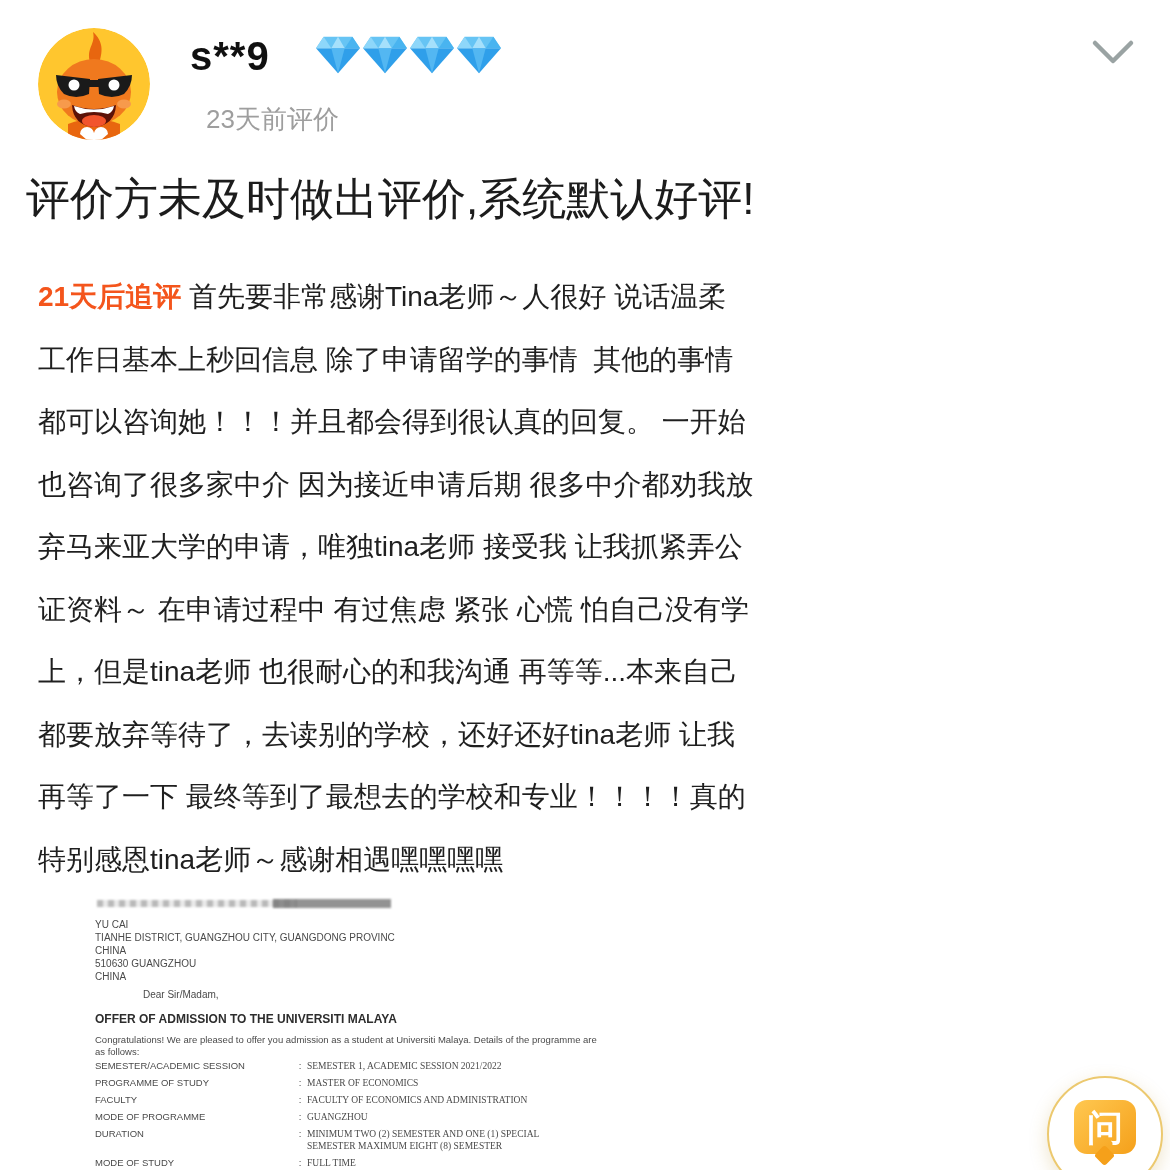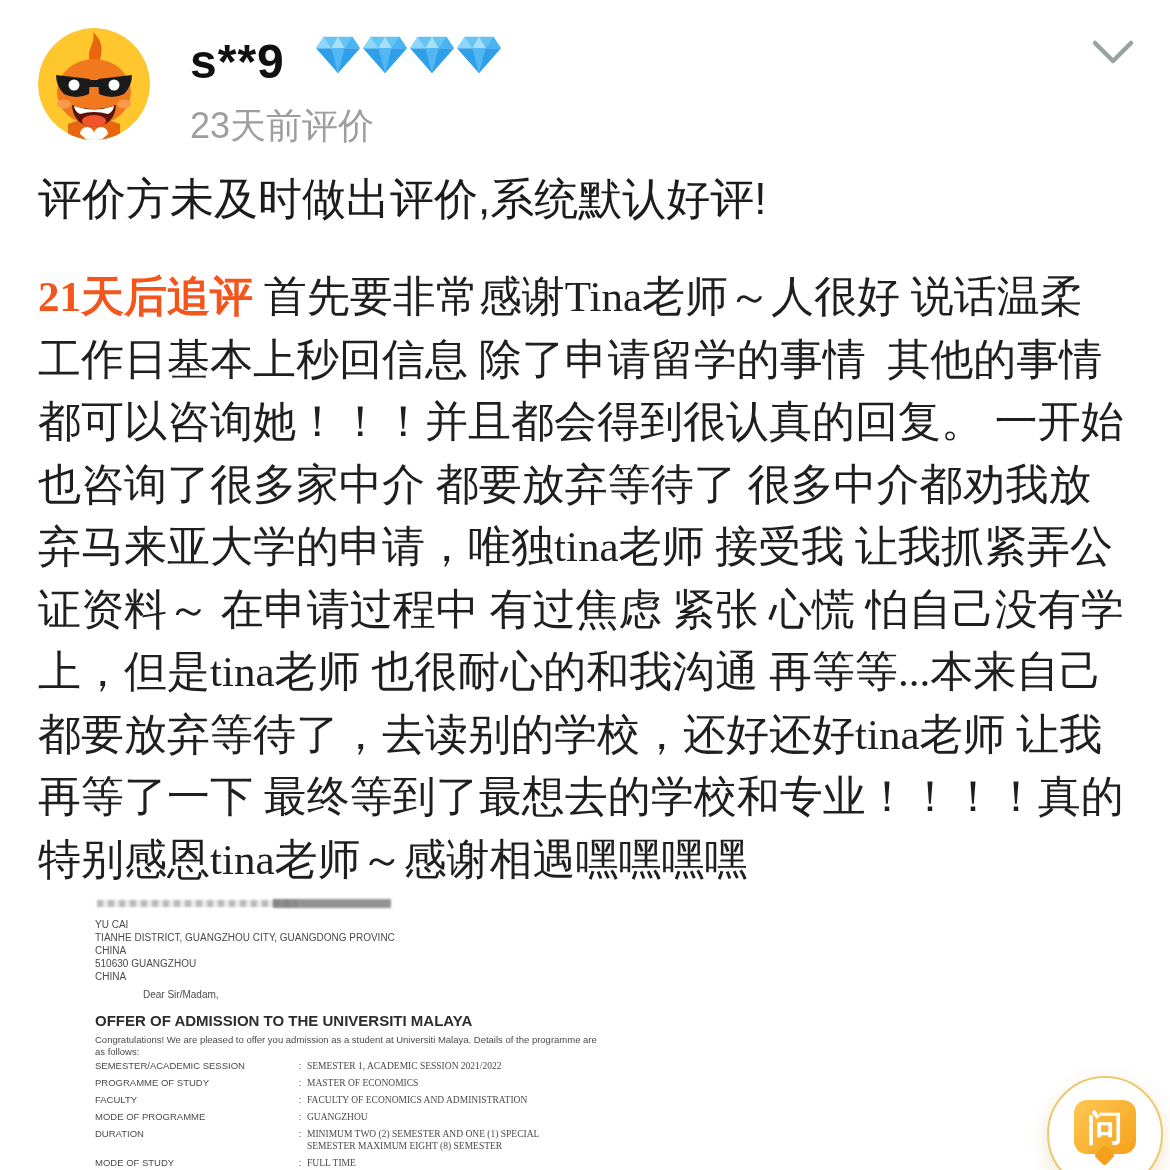--- a/index.html
+++ b/index.html
@@ -1,37 +1,37 @@
 <!DOCTYPE html>
 <html><head>
 <meta charset="utf-8">
 <style>
   html,body{margin:0;padding:0;width:1170px;height:1170px;overflow:hidden;background:#ffffff;
     font-family:"Liberation Sans","DejaVu Sans",sans-serif;}
   .abs{position:absolute;}
   
   #avatar{left:38px;top:28px;width:112px;height:112px;border-radius:50%;overflow:hidden;}
-  #username{left:190px;top:34px;font-size:48px;font-weight:700;color:#101010;letter-spacing:1px;}
+  #username{left:190px;top:34px;font-size:40px;font-weight:700;color:#101010;letter-spacing:1px;}
   #rank{left:314px;top:32px;display:flex;}
   .diamond{width:48px;height:44px;margin-right:-1px;display:inline-block;}
-  #review-time{left:190px;top:102px;font-size:36px;color:#9e9e9e;}
+  #review-time{left:206px;top:102px;font-size:26px;color:#9e9e9e;}
   #collapse{left:1090px;top:38px;width:46px;height:30px;cursor:pointer;}
   
-  #default-review{left:38px;top:170px;font-size:44px;font-weight:500;color:#1c1c1c;white-space:pre;}
+  #default-review{left:26px;top:170px;font-size:44px;font-weight:500;color:#1c1c1c;white-space:pre;}
   #append-review{left:38px;top:266px;width:1110px;}
-  .rline{font-size:43px;font-weight:500;color:#1f1f1f;line-height:62.5px;white-space:pre;font-family:Liberation Serif, serif;}
+  .rline{font-size:28px;font-weight:500;color:#1f1f1f;line-height:62.5px;white-space:pre;}
   .tag{color:#F4551C;font-weight:600;}
   
   #letter{left:95px;top:895px;width:585px;height:275px;color:#4a4a4a;filter:blur(0.3px);cursor:pointer;}
   #redact{left:2px;top:5px;width:200px;height:7px;
     background:repeating-linear-gradient(90deg,#b9b9b9 0 6px,#e9e9e9 6px 11px);filter:blur(1px);}
   #redact2{left:178px;top:4px;width:118px;height:9px;background:#777;filter:blur(1.2px);opacity:.8;}
   #address{left:0;top:23px;font-size:10px;line-height:13px;}
   #salutation{left:0;top:94px;font-size:10px;padding-left:48px;}
-  #subject{left:0;top:117px;font-size:15px;font-weight:700;color:#2d2d2d;}
+  #subject{left:0;top:117px;font-size:12px;font-weight:700;color:#2d2d2d;}
   #intro{left:0;top:139px;font-size:9.5px;line-height:11.5px;width:560px;}
   #details{left:0;top:165px;font-size:9.5px;line-height:12px;}
   .lrow{display:flex;margin-bottom:5px;justify-content:center;}
   .lrow .lbl{width:198px;}
   .lrow .col{width:14px;text-align:center;}
   .lrow .val{width:262px;font-family:Liberation Serif, serif;}
   
   #ask{left:1047px;top:1076px;width:116px;height:116px;border-radius:50%;background:#fff;
     border:2px solid #ecc96f;box-sizing:border-box;box-shadow:0 6px 18px rgba(190,150,50,.25);cursor:pointer;}
   #ask .bubble{position:absolute;left:25px;top:22px;width:62px;height:54px;border-radius:13px;
@@ -115,21 +115,21 @@
     <polyline points="5,5 23,23 41,5" fill="none" stroke="#9AA3A3" stroke-width="4.5" stroke-linecap="round" stroke-linejoin="round"></polyline>
   </svg>
 </div>
 
 <div class="abs" id="default-review">评价方未及时做出评价,系统默认好评!</div>
 
 <div class="abs" id="append-review">
     <div class="rline"><span class="tag">21天后追评</span> 首先要非常感谢Tina老师～人很好 说话温柔</div>
     <div class="rline">工作日基本上秒回信息 除了申请留学的事情  其他的事情</div>
     <div class="rline">都可以咨询她！！！并且都会得到很认真的回复。 一开始</div>
-    <div class="rline">也咨询了很多家中介 都要放弃等待了 很多中介都劝我放</div>
+    <div class="rline">也咨询了很多家中介 因为接近申请后期 很多中介都劝我放</div>
     <div class="rline">弃马来亚大学的申请，唯独tina老师 接受我 让我抓紧弄公</div>
     <div class="rline">证资料～ 在申请过程中 有过焦虑 紧张 心慌 怕自己没有学</div>
     <div class="rline">上，但是tina老师 也很耐心的和我沟通 再等等...本来自己</div>
     <div class="rline">都要放弃等待了，去读别的学校，还好还好tina老师 让我</div>
     <div class="rline">再等了一下 最终等到了最想去的学校和专业！！！！真的</div>
     <div class="rline">特别感恩tina老师～感谢相遇嘿嘿嘿嘿</div>
   </div>
 
 <div class="abs" id="letter">
   <div class="abs" id="redact"></div>

